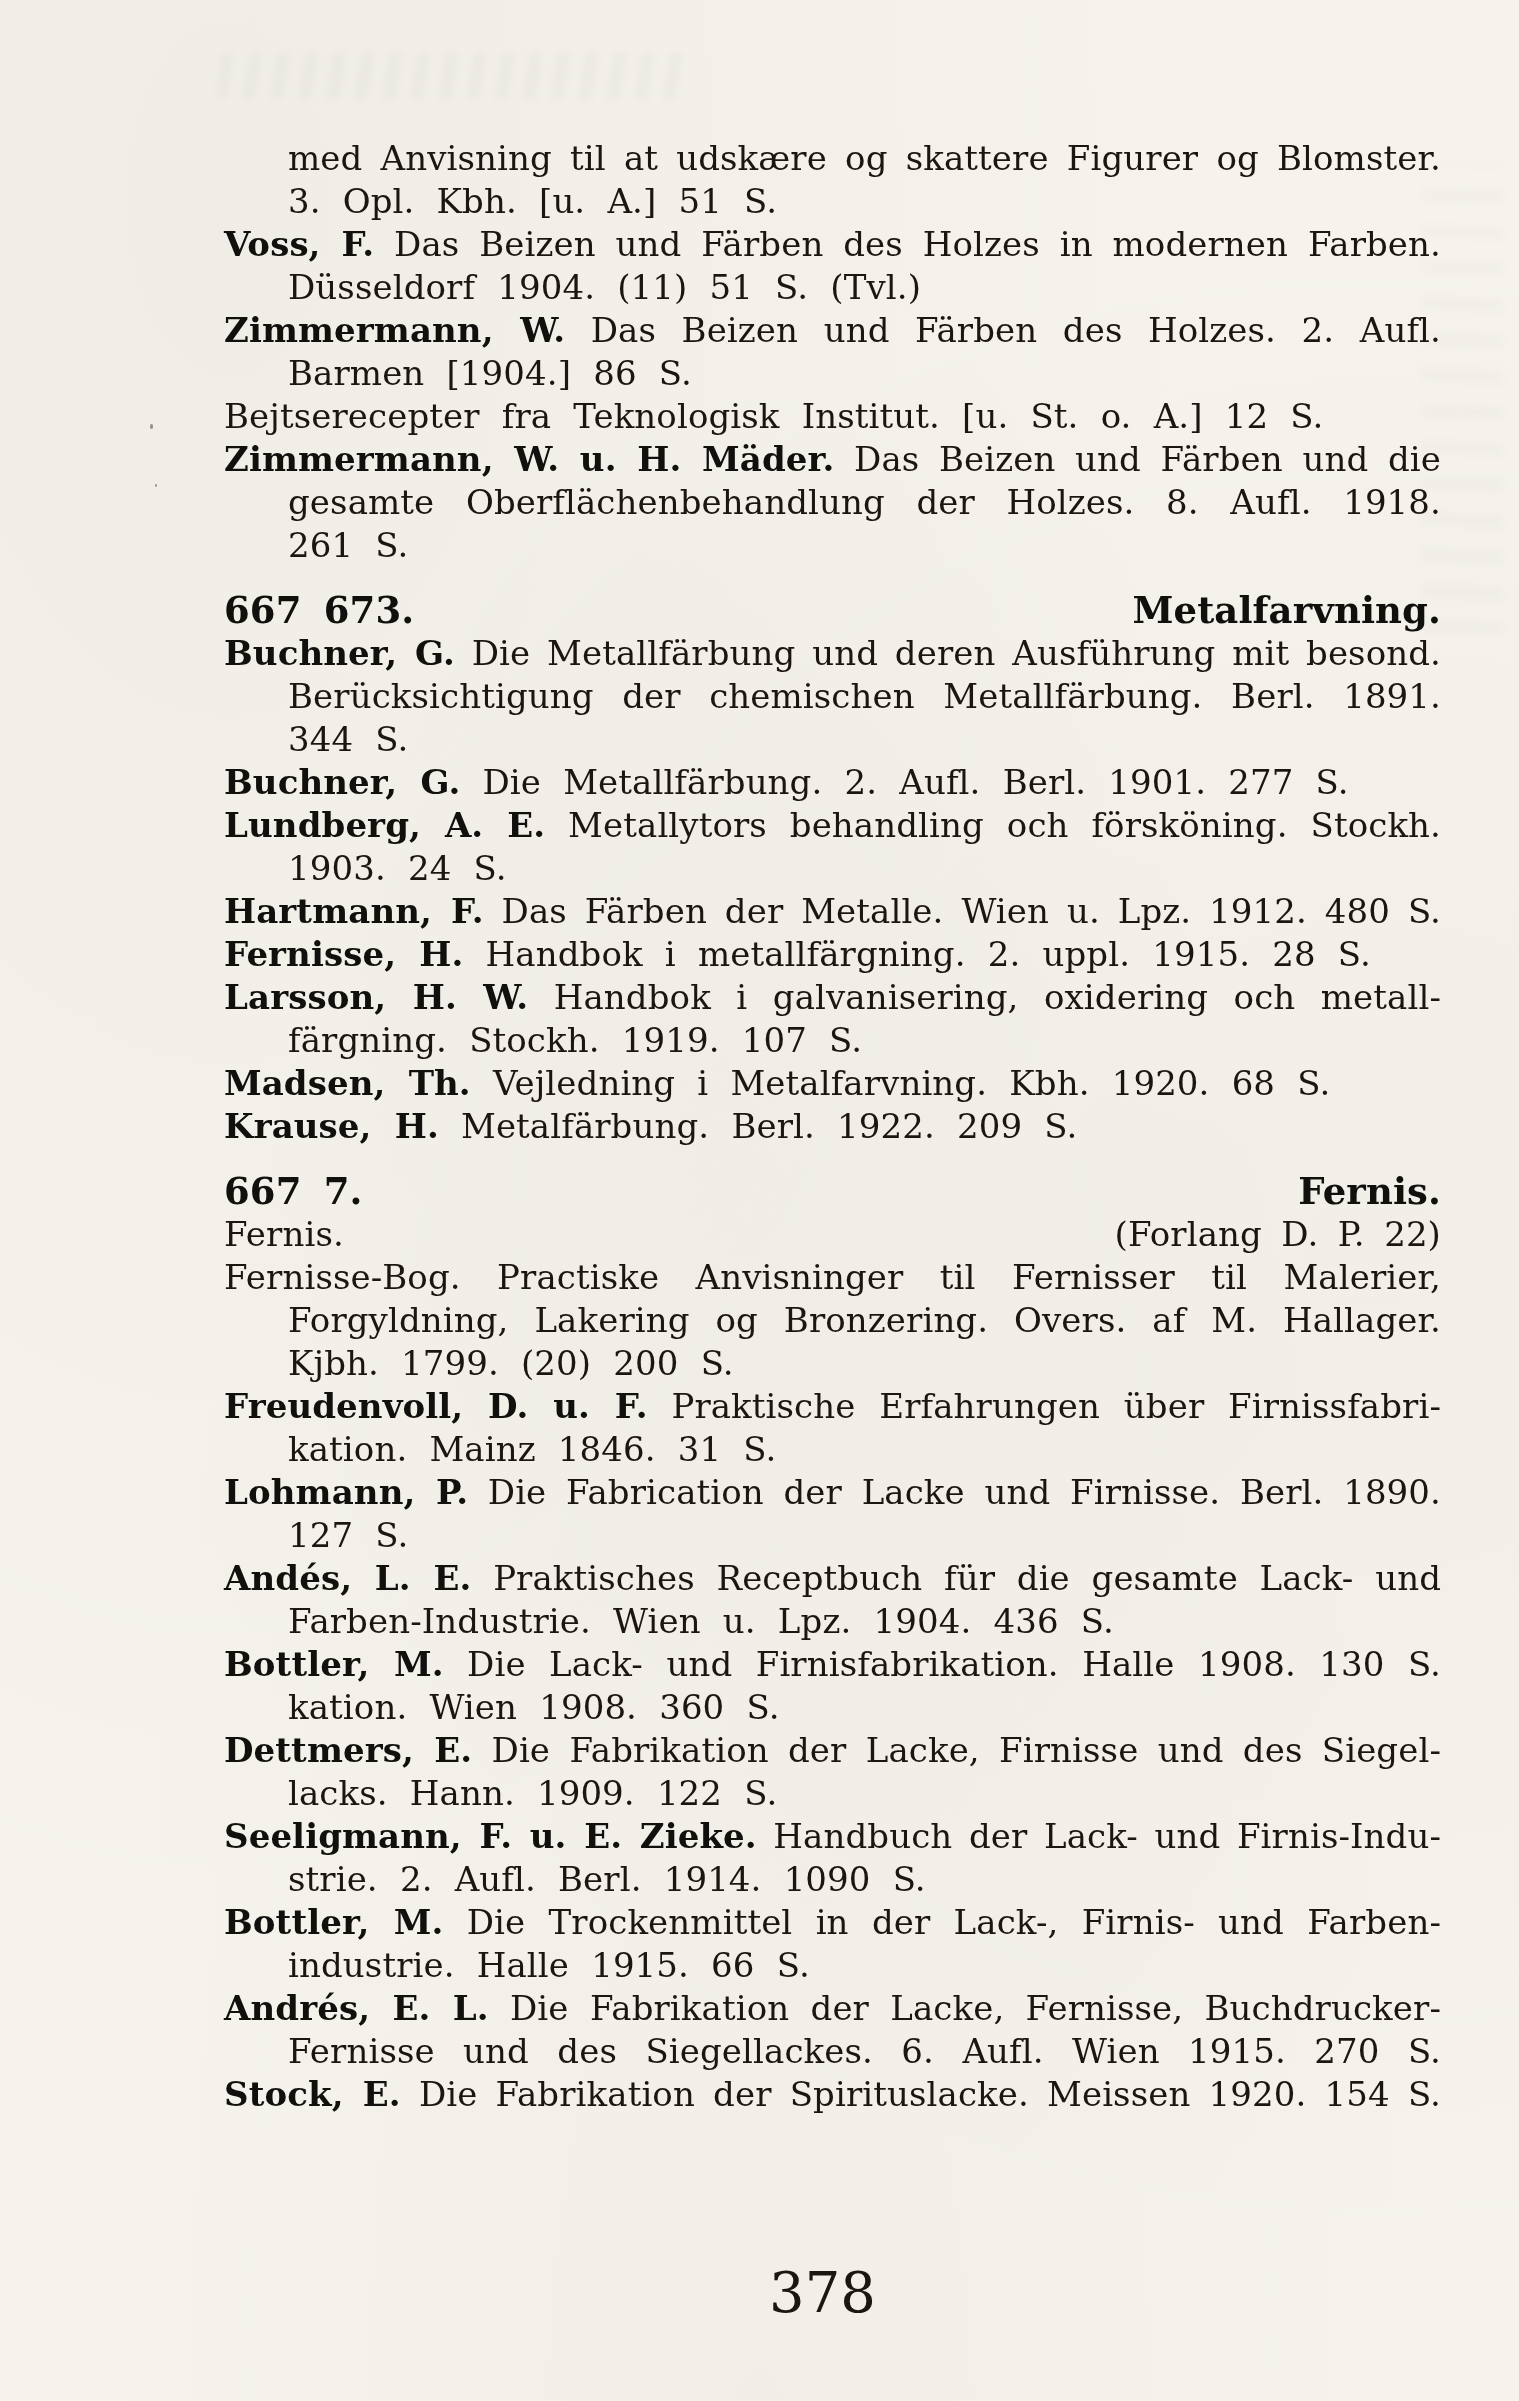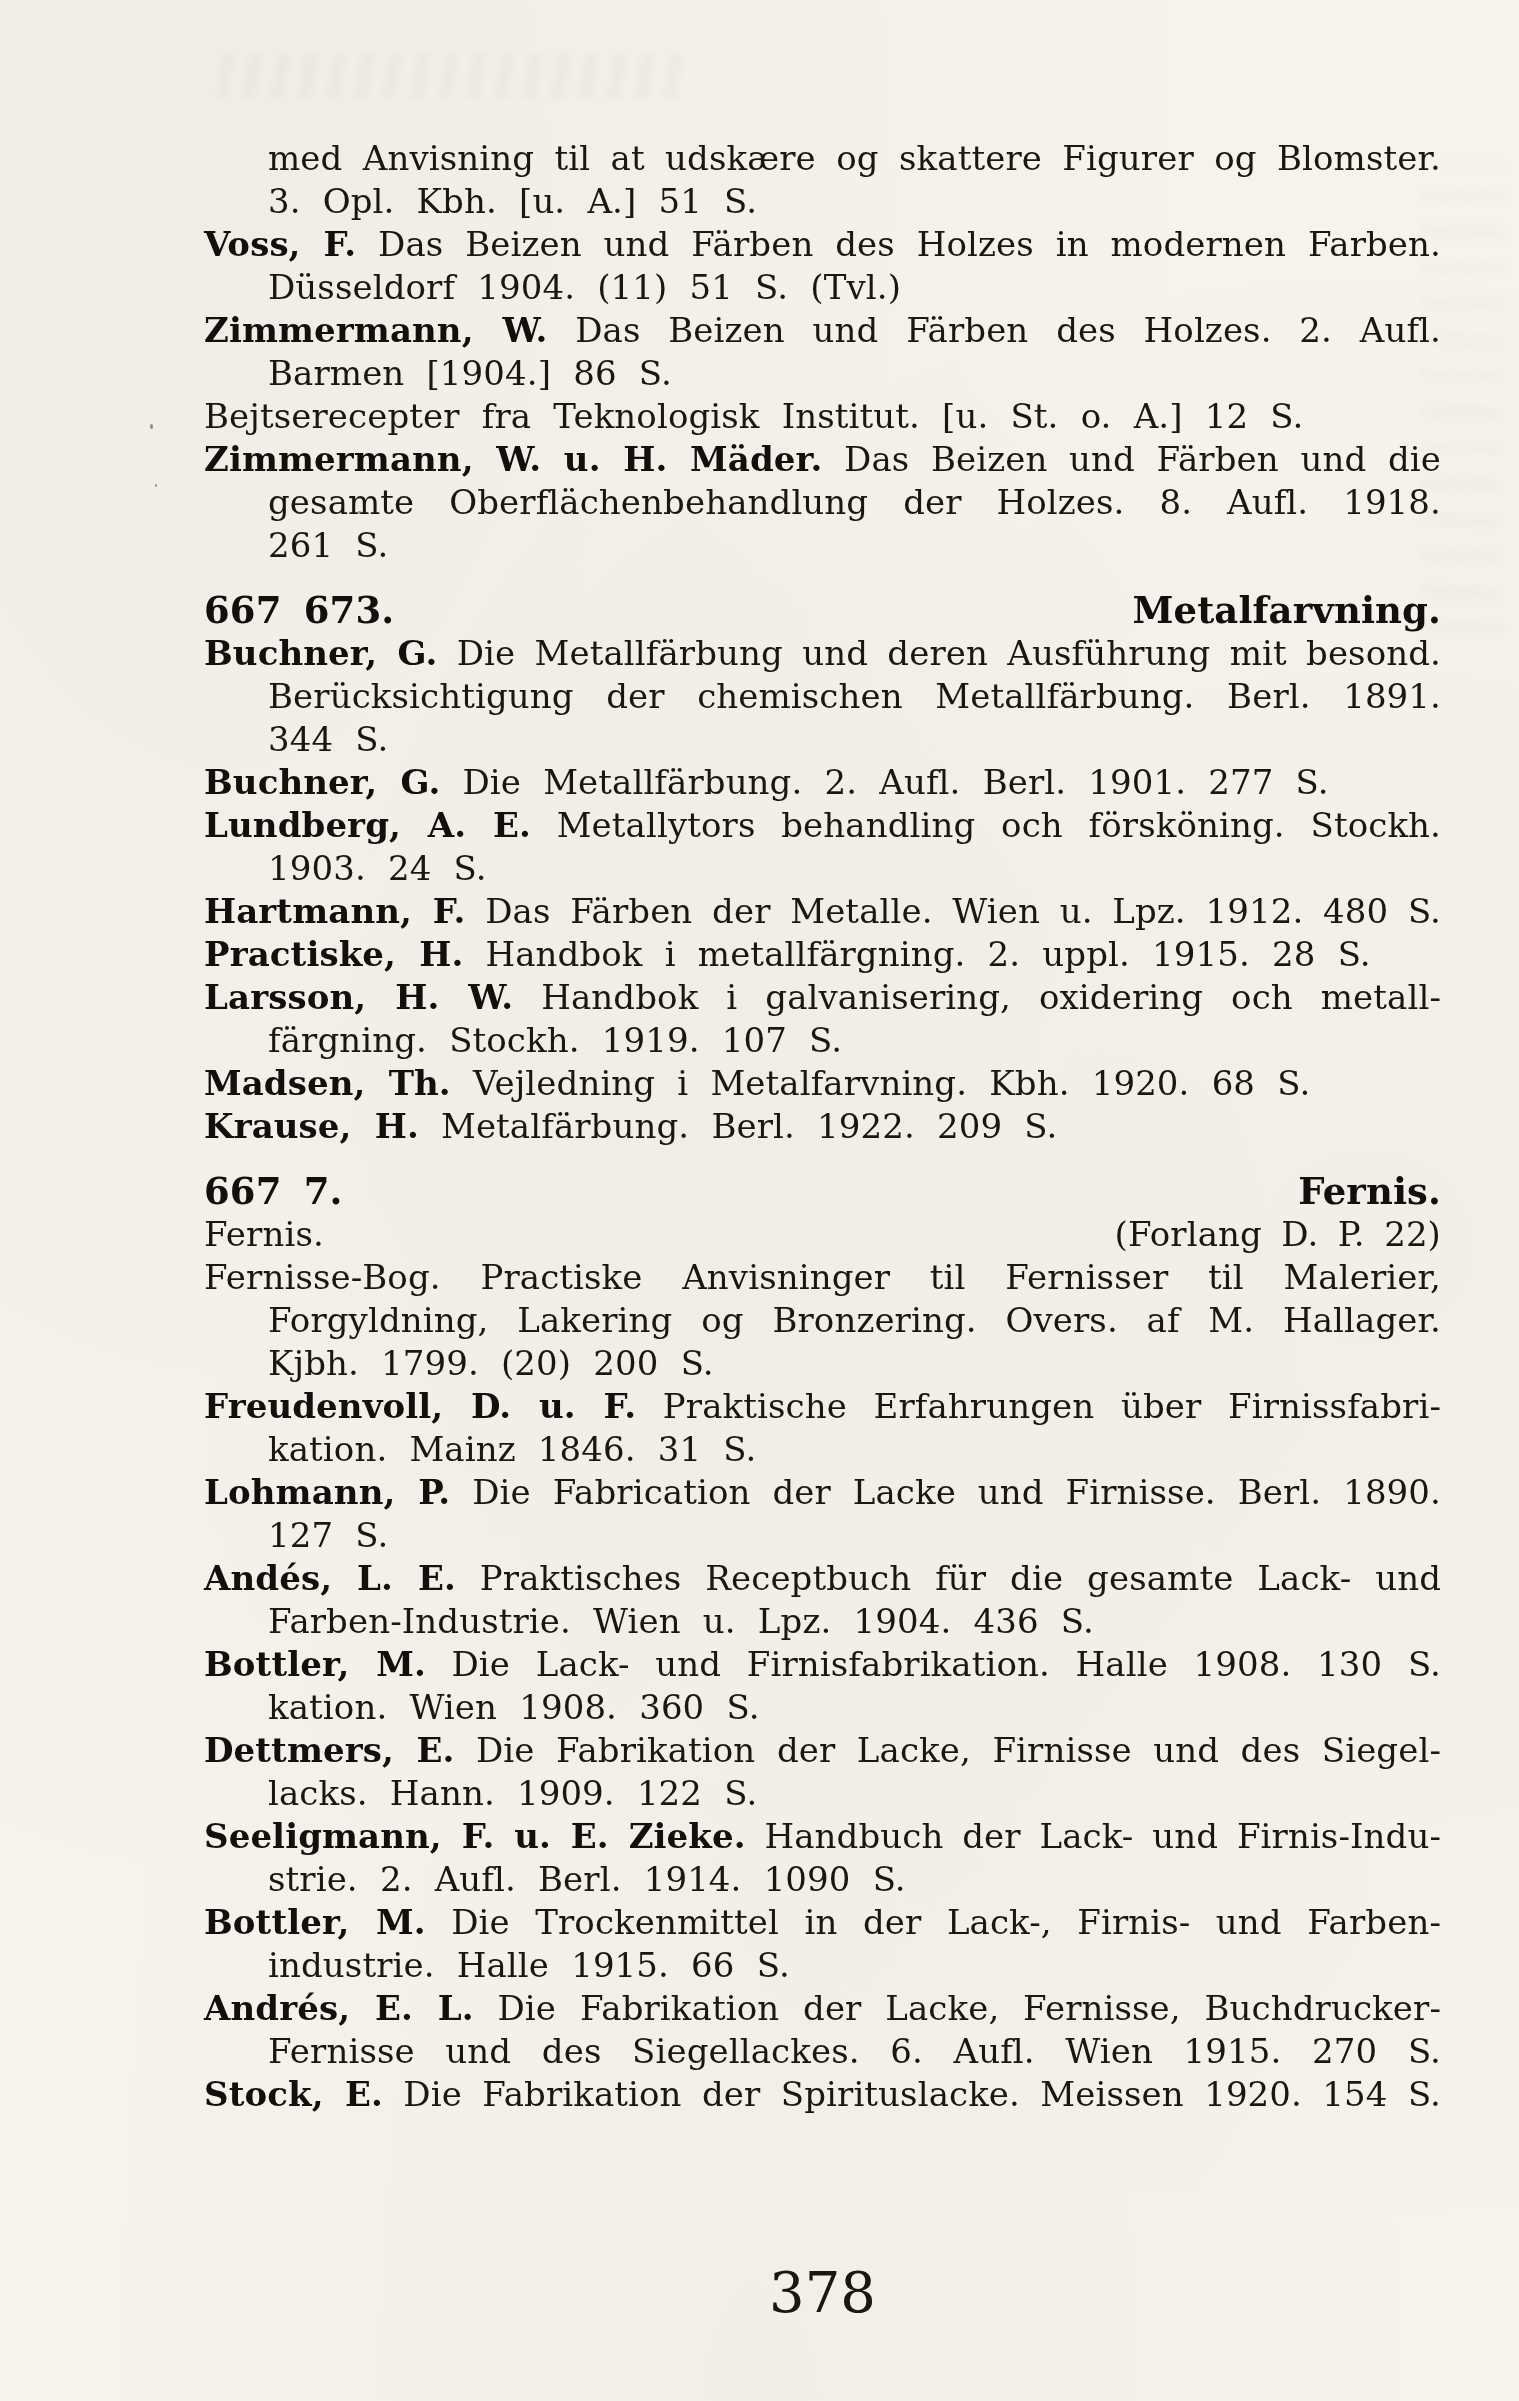--- a/index.html
+++ b/index.html
@@ -31,20 +31,21 @@
     background:repeating-linear-gradient(2deg,
       rgba(115,122,104,.10) 0 14.4px, rgba(115,122,104,0) 14.4px 36px);
   }
   .speck{position:absolute;background:#4a453e;border-radius:50%;opacity:.55;}
   .text-block{
     position:absolute;left:204px;top:137px;width:1237px;
   }
   .line{
     height:43px;line-height:43px;font-size:34px;
     letter-spacing:0.1px;
+    margin-left:20px;
   }
   .line.entry{word-spacing:.33em;}
   .line.justify{text-align:justify;text-align-last:justify;word-spacing:.02em;}
   .line.indent{padding-left:64px;}
   .line.section{
     margin-top:22px;
     display:flex;justify-content:space-between;align-items:baseline;
     font-weight:700;font-size:37px;word-spacing:.25em;
   }
   .line.twocol{display:flex;justify-content:space-between;word-spacing:.25em;}
@@ -79,21 +80,21 @@
         <span class="b">667 673.</span>
         <span class="b">Metalfarvning.</span>
       </div>
       <div class="line entry justify"><span class="b">Buchner, G.</span><span> Die Metallfärbung und deren Ausführung mit besond.</span></div>
       <div class="line entry indent justify"><span>Berücksichtigung der chemischen Metallfärbung. Berl. 1891.</span></div>
       <div class="line entry indent"><span>344 S.</span></div>
       <div class="line entry"><span class="b">Buchner, G.</span><span> Die Metallfärbung. 2. Aufl. Berl. 1901. 277 S.</span></div>
       <div class="line entry justify"><span class="b">Lundberg, A. E.</span><span> Metallytors behandling och försköning. Stockh.</span></div>
       <div class="line entry indent"><span>1903. 24 S.</span></div>
       <div class="line entry justify"><span class="b">Hartmann, F.</span><span> Das Färben der Metalle. Wien u. Lpz. 1912. 480 S.</span></div>
-      <div class="line entry"><span class="b">Practiske, H.</span><span> Handbok i metallfärgning. 2. uppl. 1915. 28 S.</span></div>
+      <div class="line entry"><span class="b">Fernisse, H.</span><span> Handbok i metallfärgning. 2. uppl. 1915. 28 S.</span></div>
       <div class="line entry justify"><span class="b">Larsson, H. W.</span><span> Handbok i galvanisering, oxidering och metall-</span></div>
       <div class="line entry indent"><span>färgning. Stockh. 1919. 107 S.</span></div>
       <div class="line entry"><span class="b">Madsen, Th.</span><span> Vejledning i Metalfarvning. Kbh. 1920. 68 S.</span></div>
       <div class="line entry"><span class="b">Krause, H.</span><span> Metalfärbung. Berl. 1922. 209 S.</span></div>
       <div class="line section">
         <span class="b">667 7.</span>
         <span class="b">Fernis.</span>
       </div>
       <div class="line twocol">
         <span>Fernis.</span>

